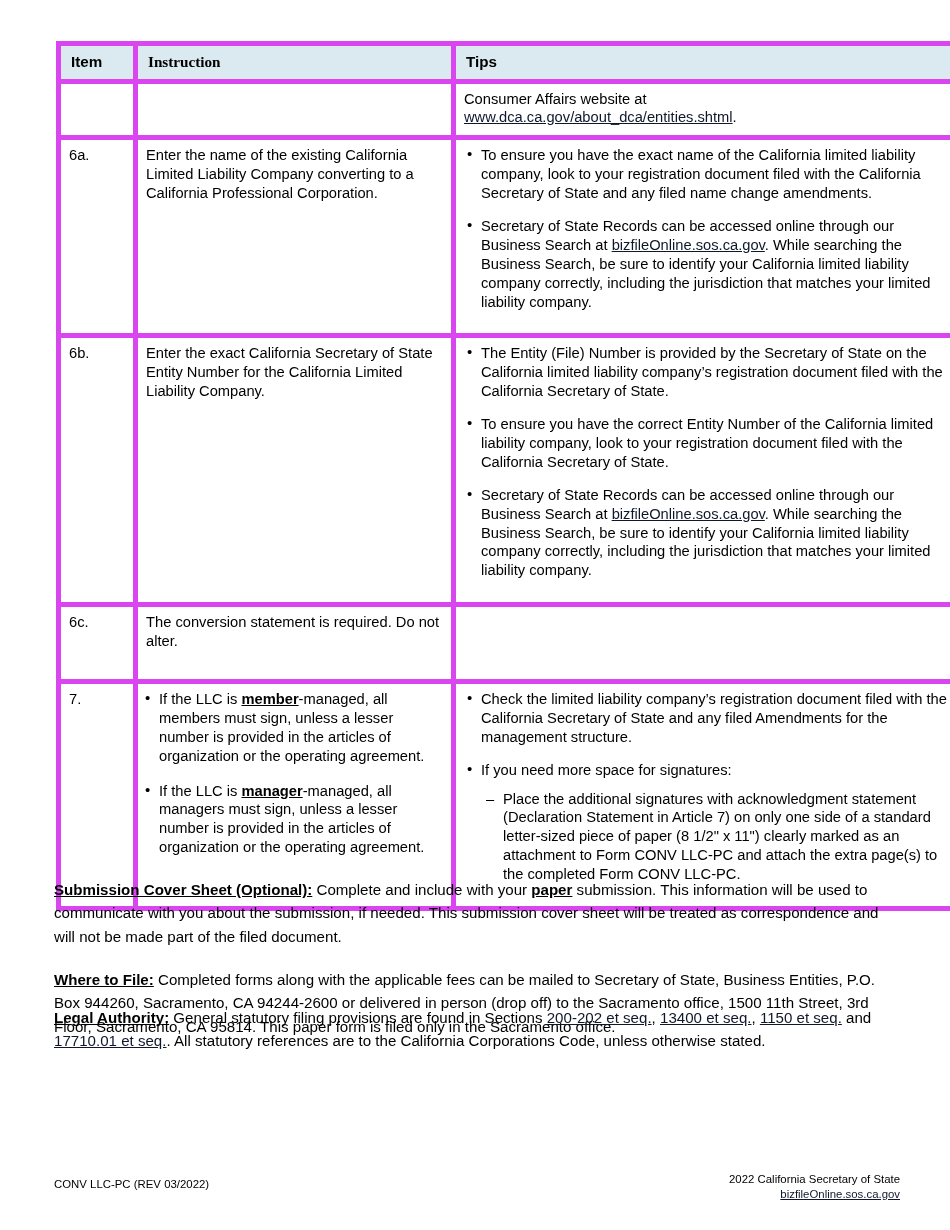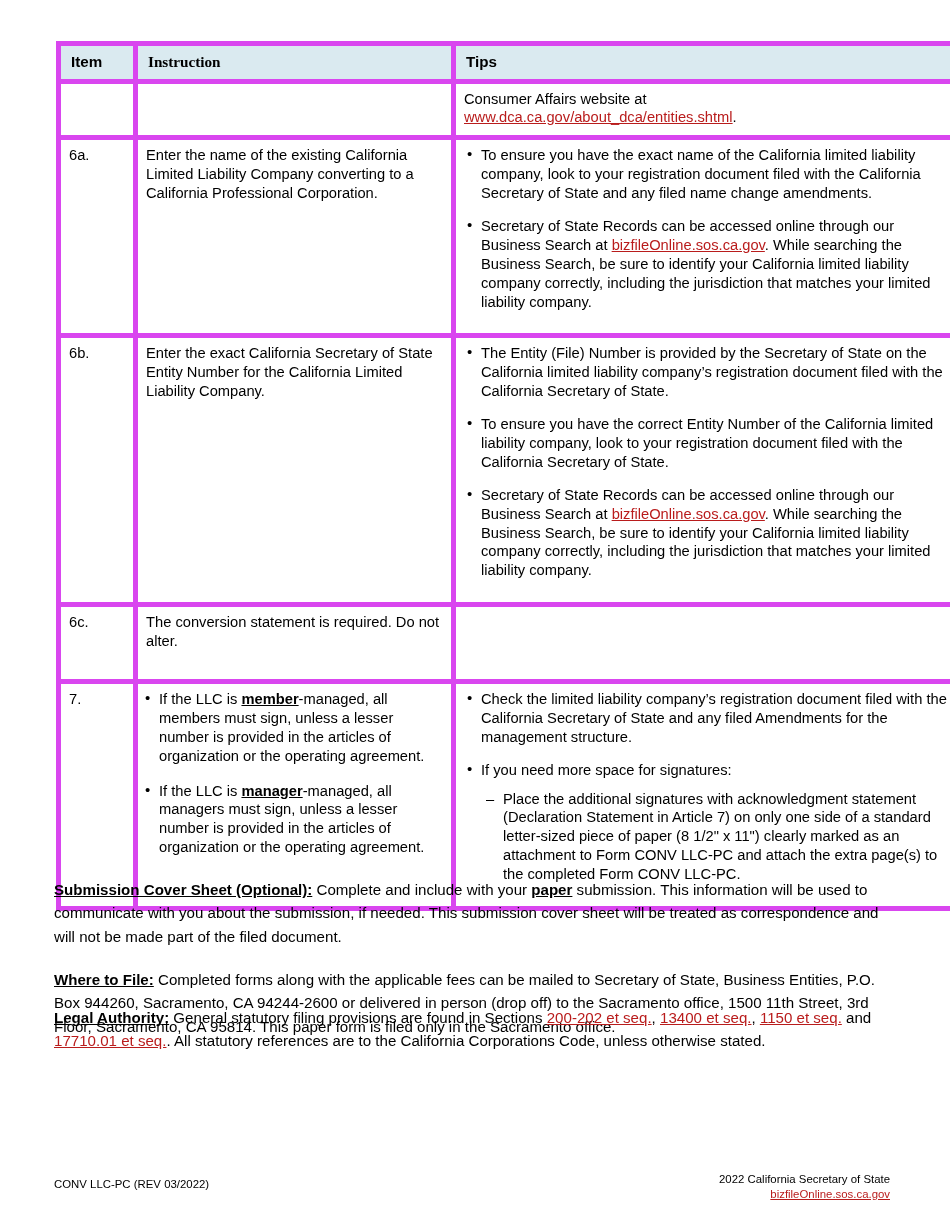--- a/index.html
+++ b/index.html
@@ -96,21 +96,21 @@
     position: absolute;
     left: -17px;
     top: 0;
   }
 
   .tips-cell ul.b > li { margin-bottom: 14px; }
   .instr-cell ul.b > li { margin-bottom: 16px; }
 
   
   a.lnk, .lnk {
-    color: #b91c1c;
+    color: #0f172a;
     text-decoration: underline;
     word-break: break-word;
   }
 
   b, strong { font-weight: bold; text-decoration: underline; }
 
   
   .para {
     position: absolute;
     left: 54px;
@@ -125,21 +125,21 @@
 
   
   .footer-left {
     position: absolute;
     left: 54px;
     top: 1178px;
     font-size: 11.4px;
   }
   .footer-right {
     position: absolute;
-    right: 60px;
+    right: 50px;
     top: 1172px;
     font-size: 11.4px;
     text-align: right;
     line-height: 1.32;
   }
 </style>
 </head>
 <body>
 
 <div class="page">

